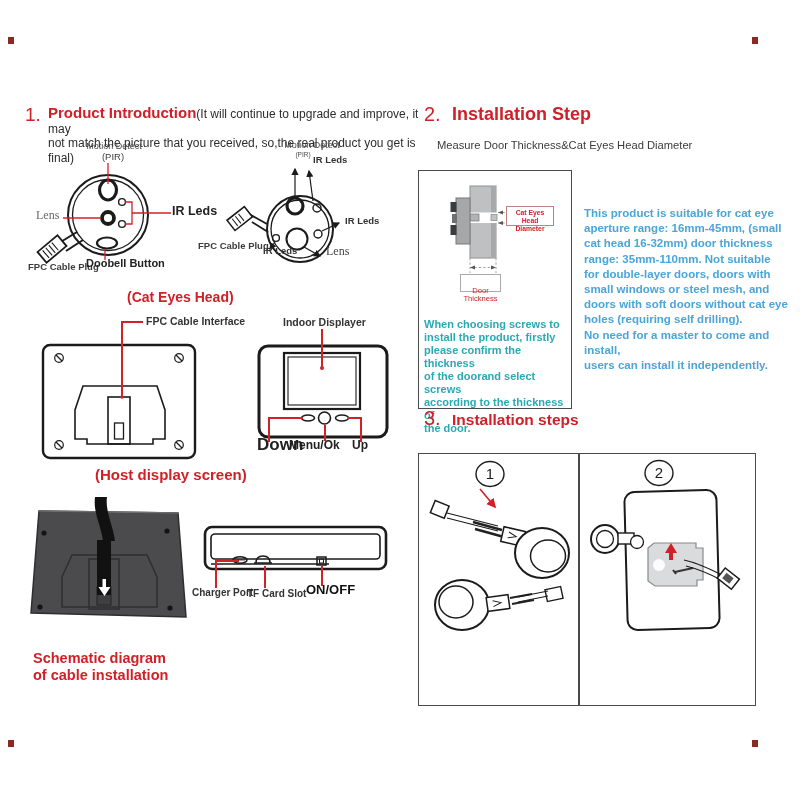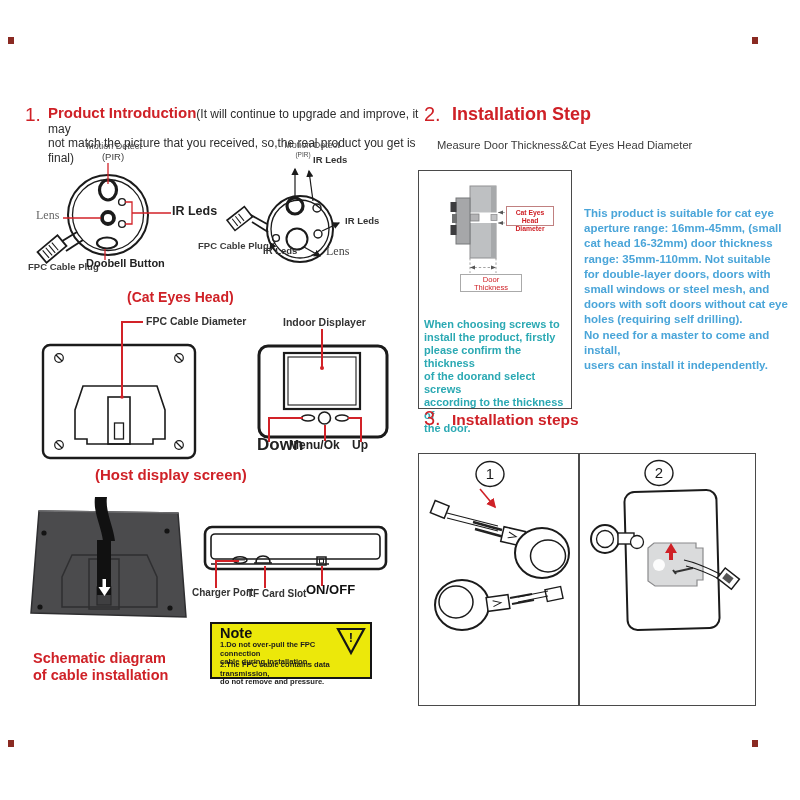--- a/index.html
+++ b/index.html
@@ -117,21 +117,21 @@
       <circle cx="139" cy="105" r="4.3"></circle>
         <path d="M136,102 L142,108"></path>
     </g>
     <path class="ln" d="M43,46 H117 L125,70 V99 H113 V104 H47 V99 H35 V70 Z" stroke-width="1.6"></path>
     <rect class="ln" x="68" y="57" width="22" height="47" stroke-width="1.6"></rect>
     <rect class="ln" x="74.5" y="83" width="9" height="16" stroke-width="1.3"></rect>
     <circle cx="82" cy="57" r="1.8" fill="#d22228"></circle>
   </svg>
   <div class="redline" style="left:122px;top:321px;width:21px;height:1.5px;"></div>
   <div class="redline" style="left:121px;top:321px;width:1.5px;height:76px;"></div>
-  <div class="lbl" style="left:146px;top:316px;font-size:10.5px;font-weight:600;color:#333;">FPC Cable Diameter</div>
+  <div class="lbl" style="left:146px;top:316px;font-size:10.5px;font-weight:600;color:#333;">FPC Cable Interface</div>
 
   <svg style="left:255px;top:340px;" width="135" height="103" viewBox="0 0 135 103">
     <rect class="ln" x="4" y="6" width="128" height="91" rx="9" stroke-width="3"></rect>
     <rect class="ln" x="29" y="13" width="76" height="56" stroke-width="2.2"></rect>
     <rect class="ln" x="33" y="17" width="68" height="48" stroke-width="1.1"></rect>
     <ellipse class="ln" cx="53" cy="78" rx="6.5" ry="3" stroke-width="1.6"></ellipse>
     <circle class="ln" cx="69.5" cy="78" r="6" stroke-width="1.6"></circle>
     <ellipse class="ln" cx="87" cy="78" rx="6.5" ry="3" stroke-width="1.6"></ellipse>
   </svg>
   <div class="redline" style="left:321px;top:329px;width:1.5px;height:40px;"></div>
@@ -178,31 +178,20 @@
     <rect class="ln" x="119.5" y="35" width="4" height="4" stroke-width="1"></rect>
   </svg>
   <div class="redline" style="left:215px;top:560px;width:24px;height:1.5px;"></div>
   <div class="redline" style="left:215px;top:560px;width:1.5px;height:28px;"></div>
   <div class="redline" style="left:264px;top:566px;width:1.5px;height:22px;"></div>
   <div class="redline" style="left:321px;top:566px;width:1.5px;height:20px;"></div>
   <div class="lbl" style="left:192px;top:588px;font-size:10px;font-weight:700;color:#333;">Charger Port</div>
   <div class="lbl" style="left:247px;top:589px;font-size:10px;font-weight:600;color:#333;">TF Card Slot</div>
   <div class="lbl bold" style="left:306px;top:585px;font-size:13px;color:#111;">ON/OFF</div>
 
-  <div class="notebox" style="left:210px;top:622px;width:162px;height:57px;">
-    <div class="abs" style="left:8px;top:1px;font-size:14.5px;font-weight:bold;color:#111;">Note</div>
-    <div class="para" style="left:8px;top:17px;width:120px;font-size:7.6px;line-height:8.6px;color:#1c1c1c;font-weight:600;">1.Do not over-pull the FPC connection
-cable during installation.</div>
-    <div class="para" style="left:8px;top:37px;width:150px;font-size:7.6px;line-height:8.6px;color:#1c1c1c;font-weight:600;">2.The FPC cable contains data transmission,
-do not remove and pressure.</div>
-    <svg style="right:4px;top:3px;" width="30" height="28" viewBox="0 0 30 28">
-      <polygon points="2,2 28,2 15,26" fill="none" stroke="#151515" stroke-width="2.2"></polygon>
-      <text x="15" y="15" text-anchor="middle" font-size="13" font-weight="bold">!</text>
-    </svg>
-  </div>
 
   <div class="abs red" style="left:424px;top:103px;font-size:20px;">2.</div>
   <div class="abs red" style="left:452px;top:104px;font-size:18px;font-weight:bold;">Installation Step</div>
   <div class="abs" style="left:437px;top:139px;font-size:11.2px;color:#3b3b3b;font-weight:500;">Measure Door Thickness&amp;Cat Eyes Head Diameter</div>
 
   <div class="panelbox" style="left:418px;top:170px;width:154px;height:239px;"></div>
   <svg style="left:418px;top:170px;" width="154" height="135" viewBox="0 0 154 135">
     <rect x="52" y="16" width="26" height="72" fill="#bec0c2" stroke="#8f9092" stroke-width="1"></rect>
     <rect x="73" y="16" width="5" height="72" fill="#a7a9ab"></rect>
     <rect x="51" y="42.5" width="28" height="10.5" fill="#ffffff"></rect>
@@ -219,21 +208,21 @@
         <path d="M78,88 V103"></path>
       <path d="M52,97.5 H78"></path>
     </g>
     <polygon points="80,42.5 85,40.5 85,44.5" fill="#555"></polygon>
     <polygon points="80,53 85,51 85,55" fill="#555"></polygon>
     <polygon points="52,97.5 57,95.5 57,99.5" fill="#555"></polygon>
     <polygon points="78,97.5 73,95.5 73,99.5" fill="#555"></polygon>
   </svg>
   <div class="para" style="left:506px;top:206px;width:48px;height:20px;background:#fff;border:1px solid #c08080;box-sizing:border-box;color:#cf2127;font-weight:bold;font-size:6.8px;line-height:7.8px;text-align:center;padding-top:2px;">Cat Eyes Head
 Diameter</div>
-  <div class="para" style="left:460px;top:274px;width:62px;height:18px;background:#fff;border:1px solid #aaa;box-sizing:border-box;color:#cf2127;font-size:7.6px;line-height:8.2px;text-align:center;padding-top:1px;">Door
+  <div class="para" style="left:460px;top:274px;width:41px;height:18px;background:#fff;border:1px solid #aaa;box-sizing:border-box;color:#cf2127;font-size:7.6px;line-height:8.2px;text-align:center;padding-top:12px;">Door
 Thickness</div>
   <div class="para" style="left:424px;top:318px;width:142px;font-size:11px;line-height:13px;color:#2ba9b3;font-weight:600;">When choosing screws to
 install the product, firstly
 please confirm the thickness
 of the doorand select screws
 according to the thickness of
 the door.</div>
 
   <div class="para" style="left:584px;top:206px;width:210px;font-size:11.5px;line-height:15.2px;color:#4aa5d9;font-weight:600;">This product is suitable for cat eye
 aperture range: 16mm-45mm, (small

